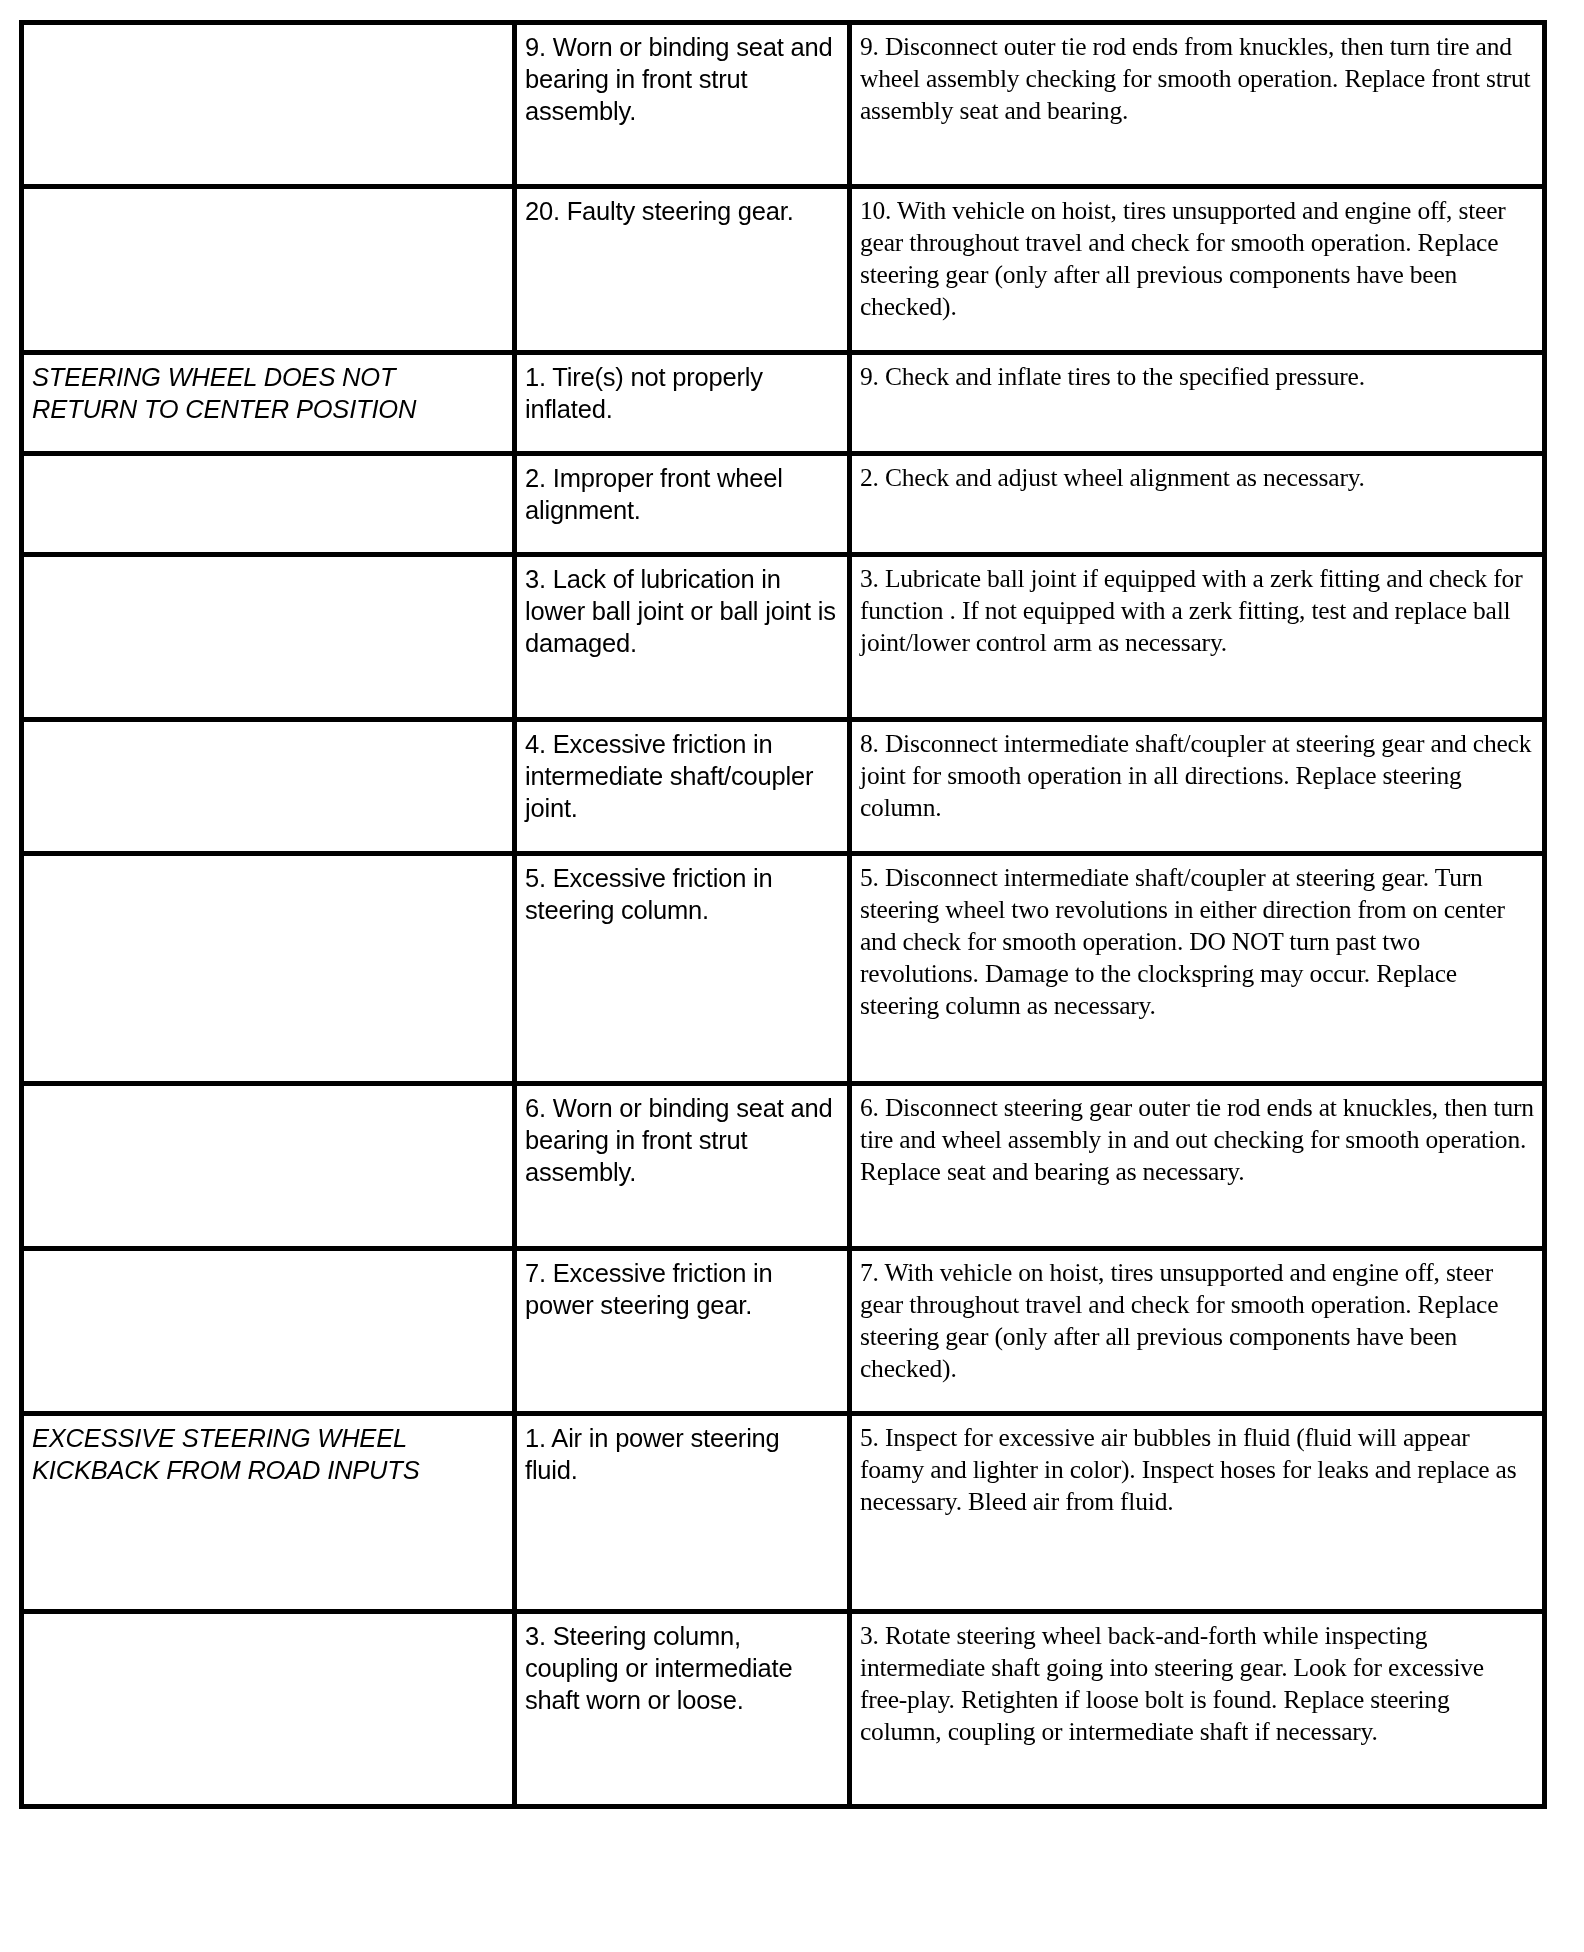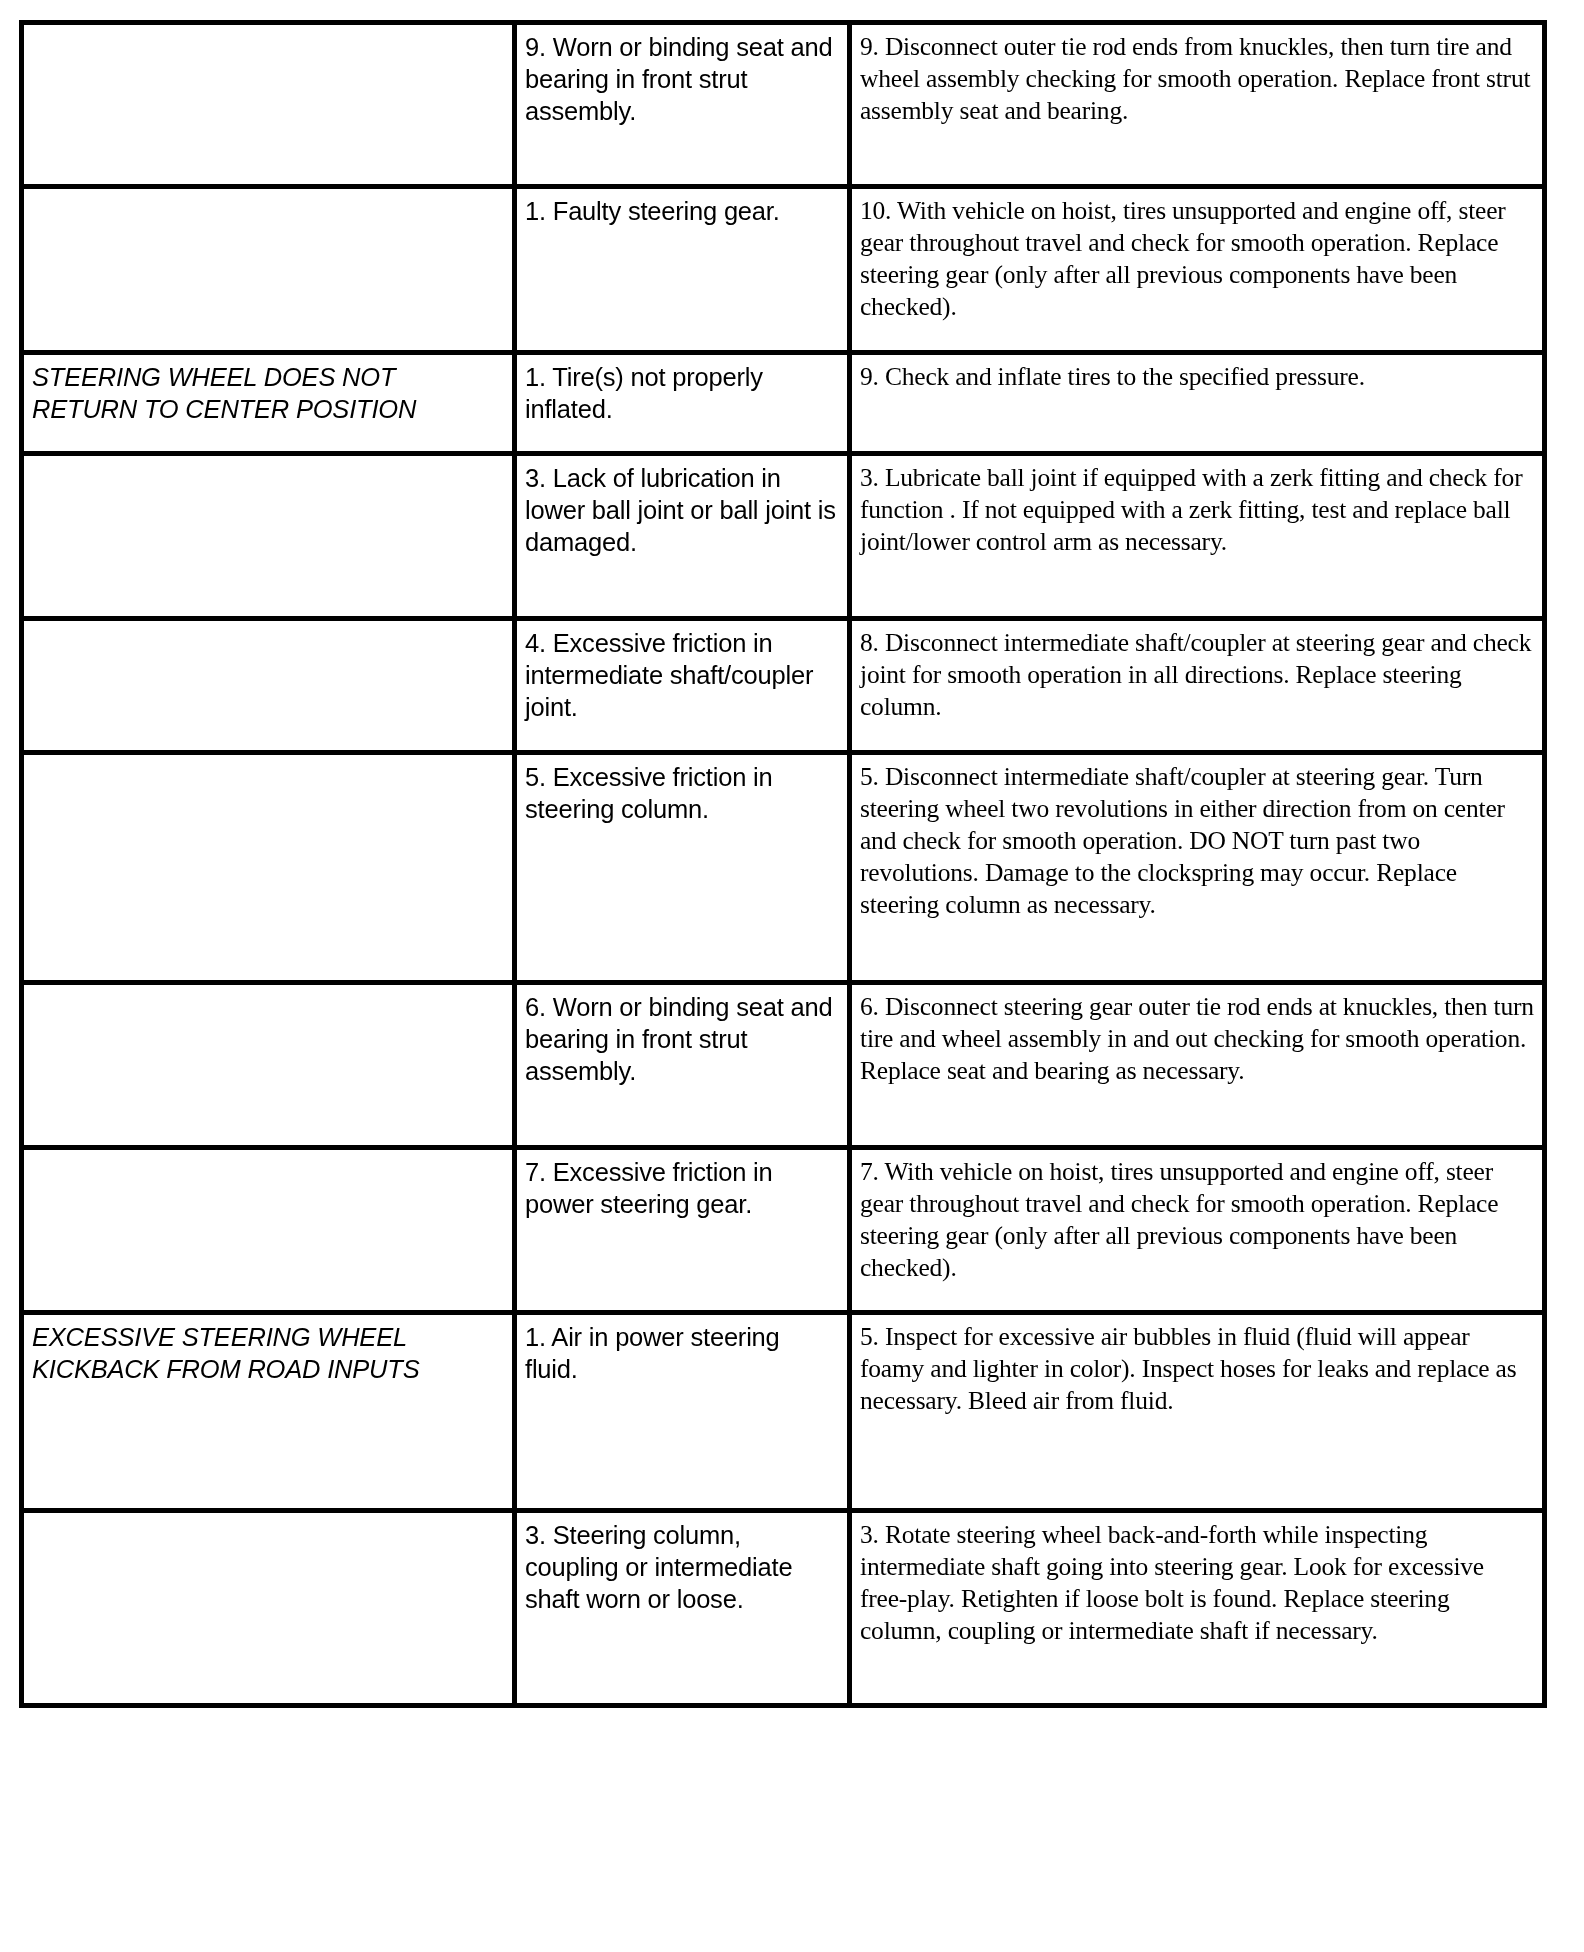--- a/index.html
+++ b/index.html
@@ -42,27 +42,32 @@
 
 <table class="diag-table">
   <tbody>
     <tr style="height:164px">
       <td class="cond"></td>
       <td class="cause">9. Worn or binding seat and bearing in front strut assembly.</td>
       <td class="corr">9. Disconnect outer tie rod ends from knuckles, then turn tire and wheel assembly checking for smooth operation. Replace front strut assembly seat and bearing.</td>
     </tr>
     <tr style="height:166px">
       <td class="cond"></td>
-      <td class="cause">1. Faulty steering gear.</td>
+      <td class="cause">20. Faulty steering gear.</td>
       <td class="corr">10. With vehicle on hoist, tires unsupported and engine off, steer gear throughout travel and check for smooth operation. Replace steering gear (only after all previous components have been checked).</td>
     </tr>
     <tr style="height:101px">
       <td class="cond">STEERING WHEEL DOES NOT RETURN TO CENTER POSITION</td>
       <td class="cause">1. Tire(s) not properly inflated.</td>
       <td class="corr">9. Check and inflate tires to the specified pressure.</td>
+    </tr>
+    <tr style="height:101px">
+      <td class="cond"></td>
+      <td class="cause">2. Improper front wheel alignment.</td>
+      <td class="corr">2. Check and adjust wheel alignment as necessary.</td>
     </tr>
     <tr style="height:165px">
       <td class="cond"></td>
       <td class="cause">3. Lack of lubrication in lower ball joint or ball joint is damaged.</td>
       <td class="corr">3. Lubricate ball joint if equipped with a zerk fitting and check for function . If not equipped with a zerk fitting, test and replace ball joint/lower control arm as necessary.</td>
     </tr>
     <tr style="height:134px">
       <td class="cond"></td>
       <td class="cause">4. Excessive friction in intermediate shaft/coupler joint.</td>
       <td class="corr">8. Disconnect intermediate shaft/coupler at steering gear and check joint for smooth operation in all directions. Replace steering column.</td>

